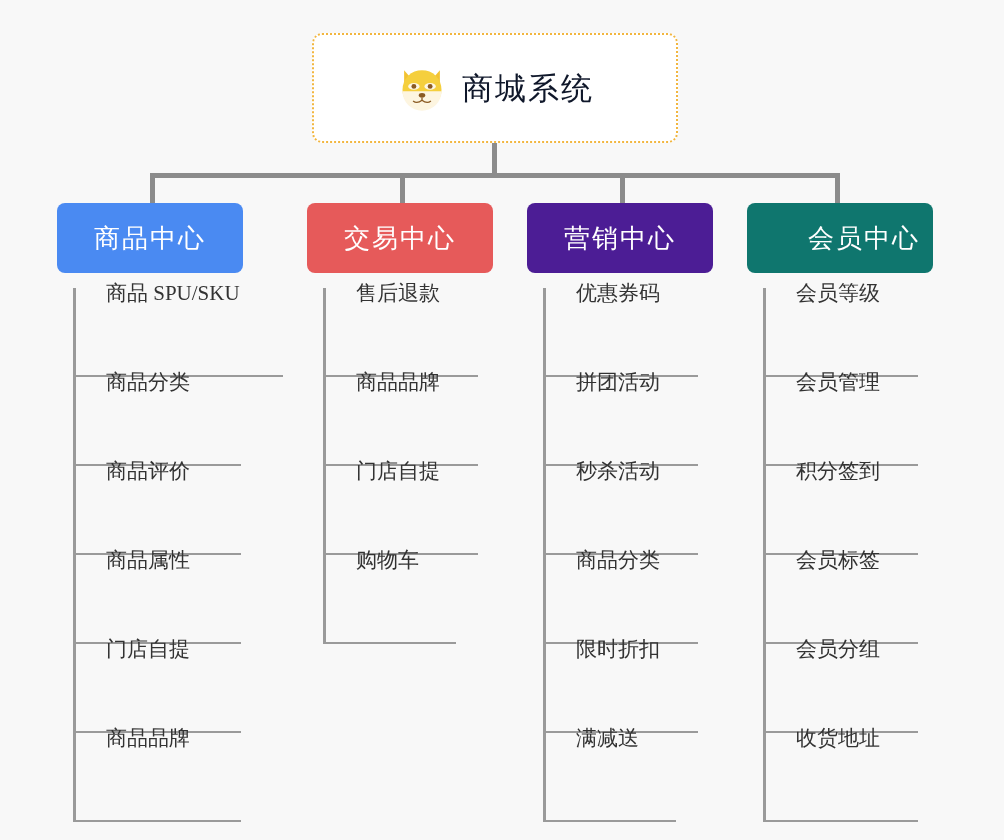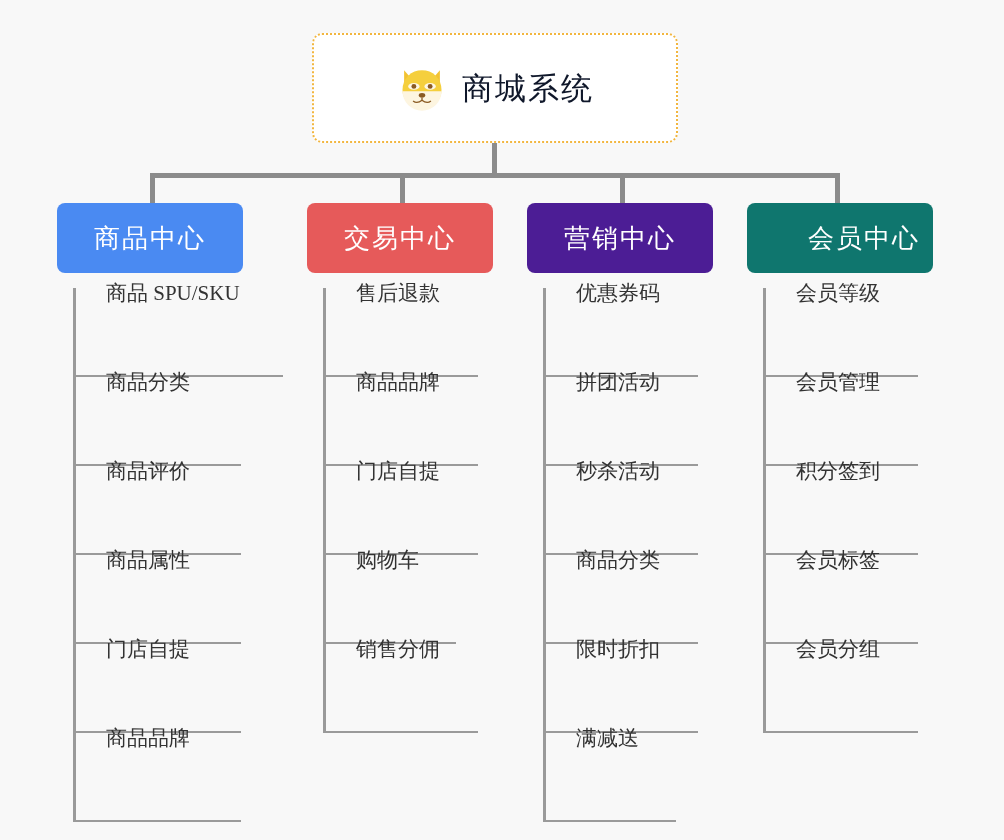--- a/index.html
+++ b/index.html
@@ -193,24 +193,20 @@
         <span class="leaf-underline" style="width:152px;"></span>
       </div>
       <div class="leaf-item">
         <span class="leaf-label">门店自提</span>
         <span class="leaf-underline" style="width:152px;"></span>
       </div>
       <div class="leaf-item">
         <span class="leaf-label">购物车</span>
         <span class="leaf-underline" style="width:130px;"></span>
       </div>
-      <div class="leaf-item">
-        <span class="leaf-label">销售分佣</span>
-        <span class="leaf-underline" style="width:152px;"></span>
-      </div>
     </div>
   </div>
 
   <div class="column col-3">
     <div class="cat-header" style="background:#4c1d95;">
       <span>营销中心</span>
     </div>
     <div class="leaf-list">
       <div class="leaf-item">
         <span class="leaf-label">优惠券码</span>
@@ -257,16 +253,20 @@
         <span class="leaf-underline" style="width:152px;"></span>
       </div>
       <div class="leaf-item">
         <span class="leaf-label">会员标签</span>
         <span class="leaf-underline" style="width:152px;"></span>
       </div>
       <div class="leaf-item">
         <span class="leaf-label">会员分组</span>
         <span class="leaf-underline" style="width:152px;"></span>
       </div>
+      <div class="leaf-item">
+        <span class="leaf-label">收货地址</span>
+        <span class="leaf-underline" style="width:152px;"></span>
+      </div>
     </div>
   </div>
 
 </div>
 
 </body></html>

